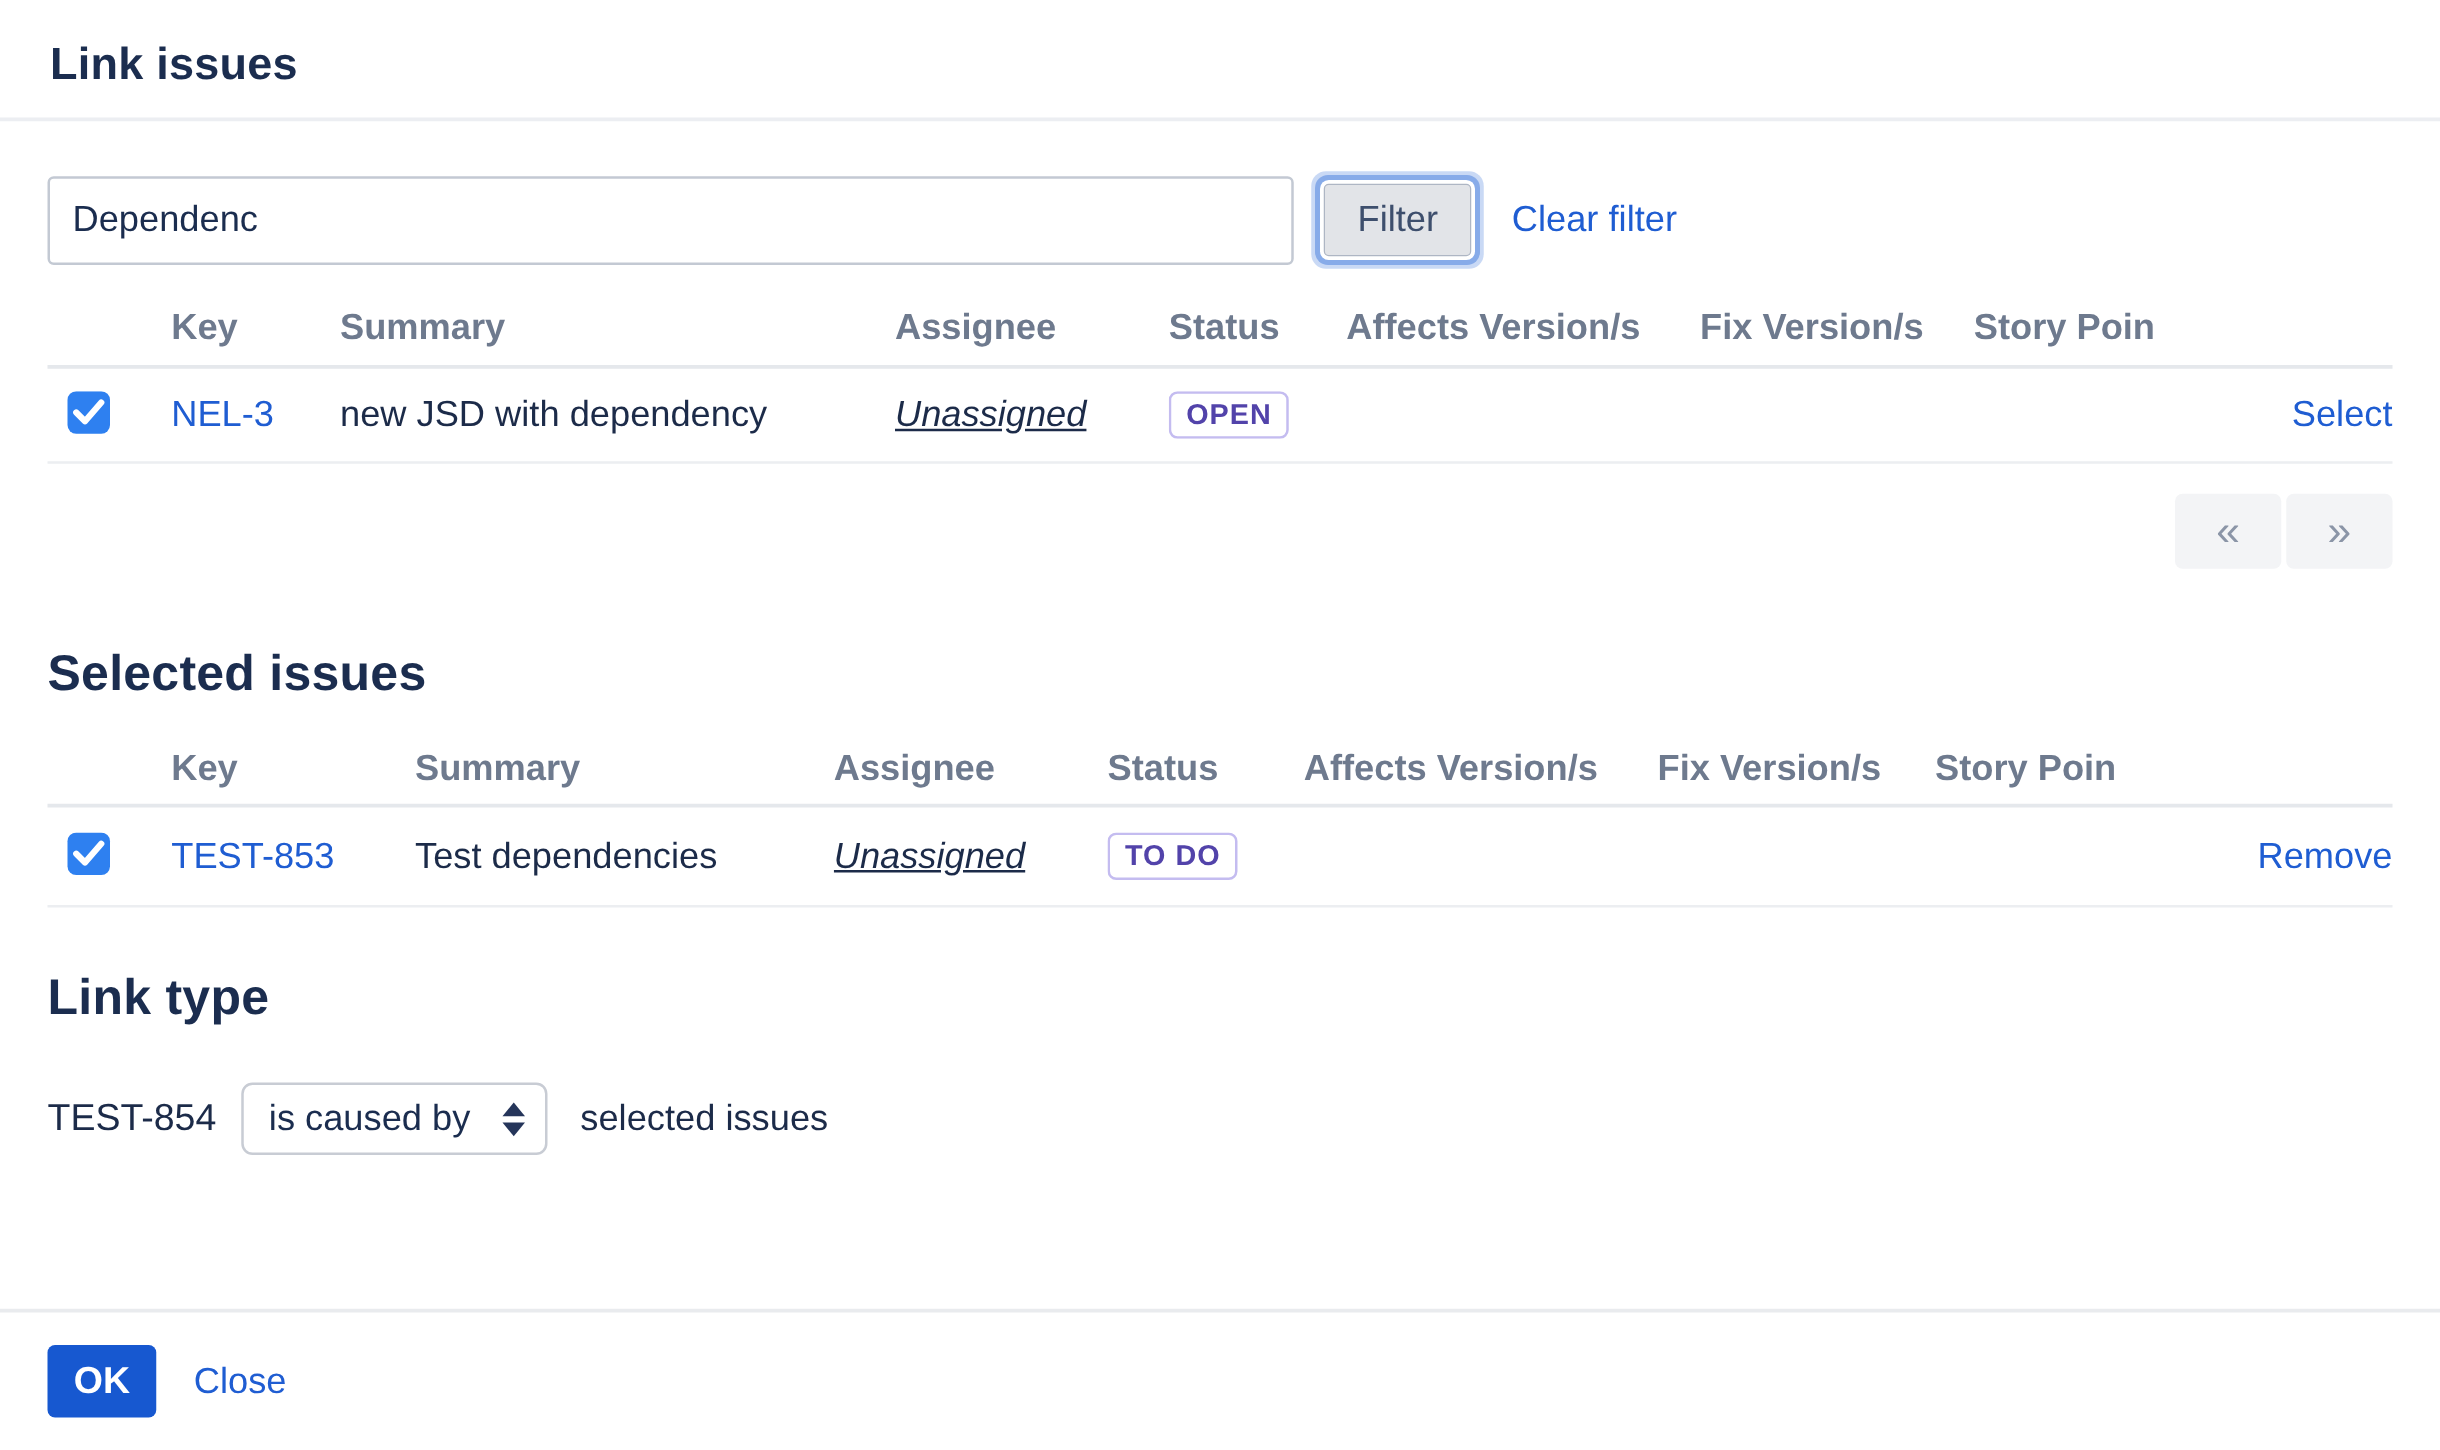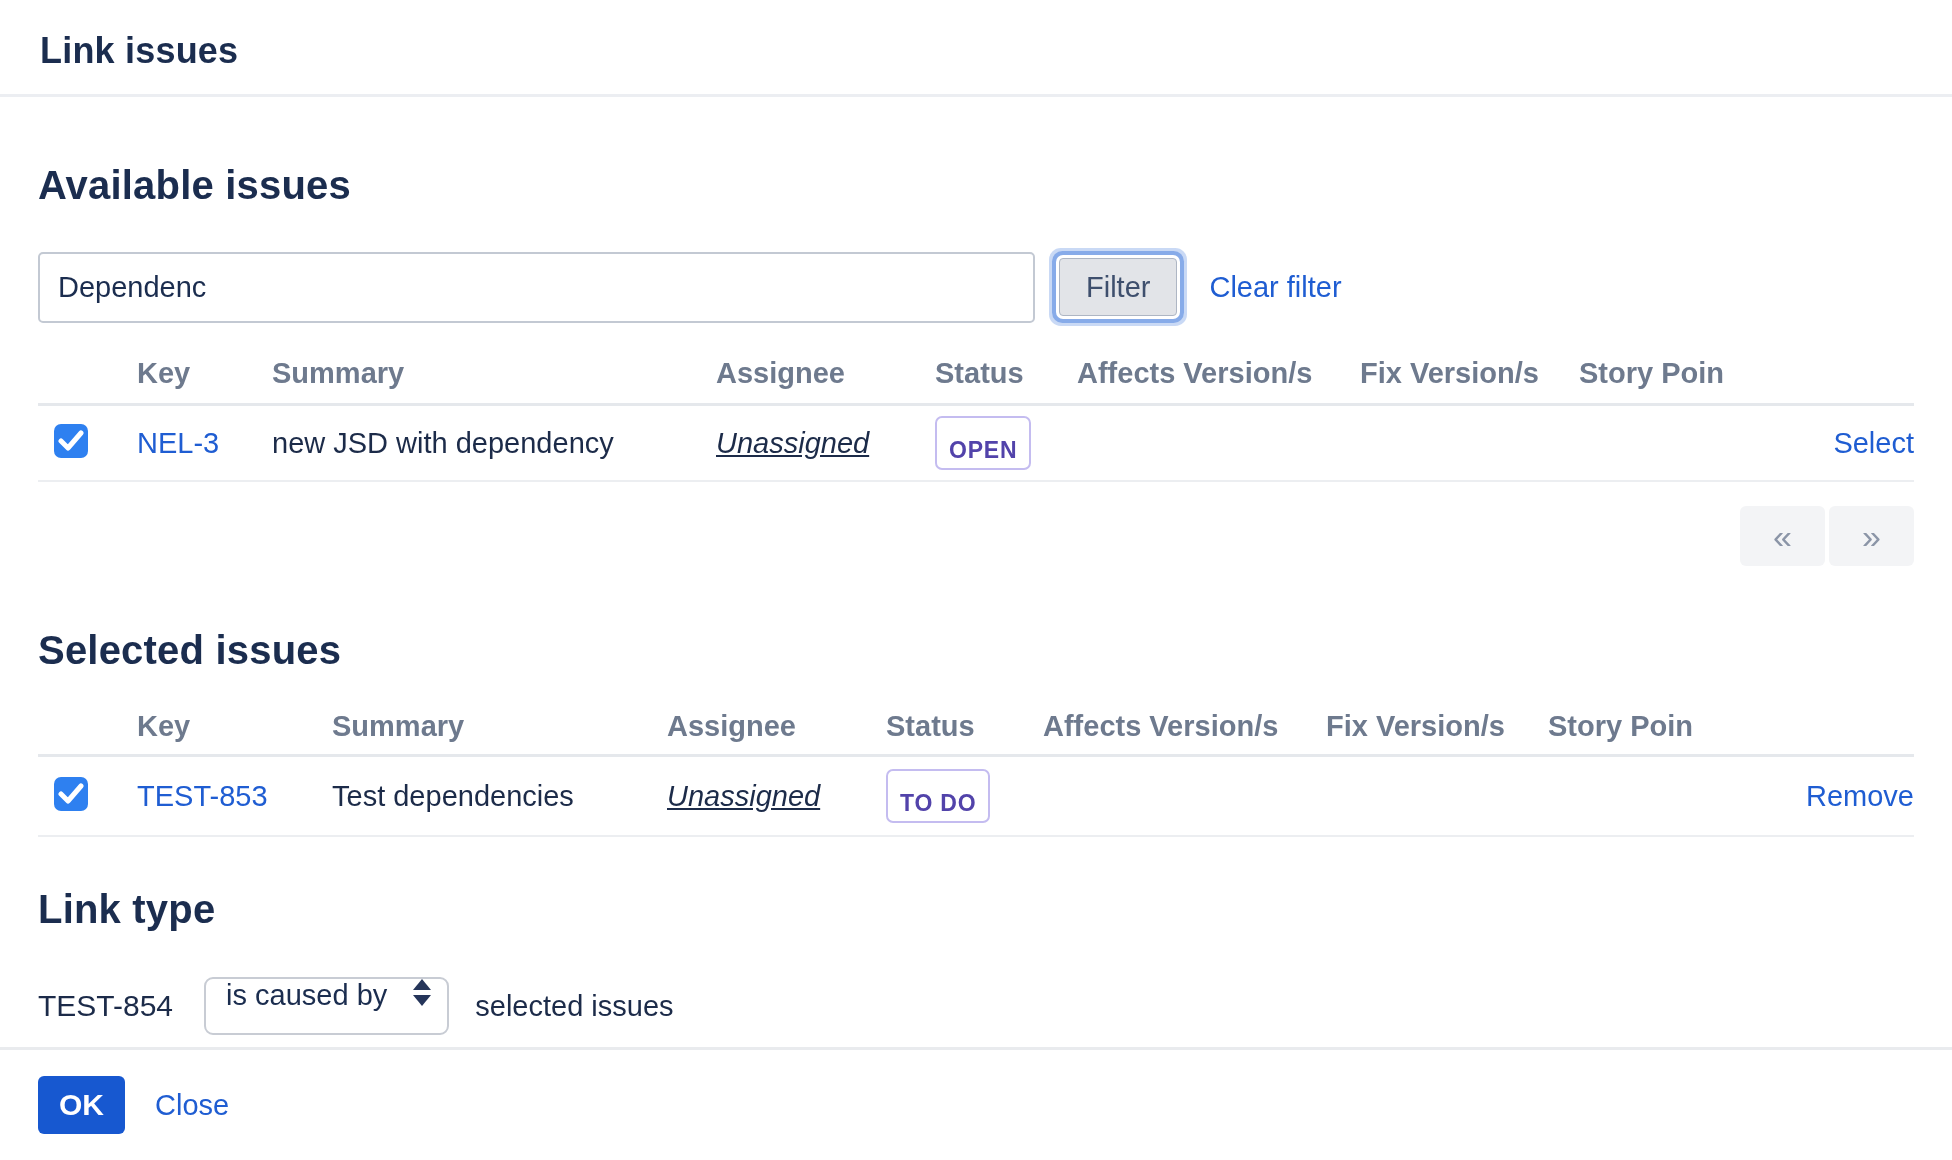--- a/index.html
+++ b/index.html
@@ -55,34 +55,34 @@
   .key-link { font-size:29px; }
   .summary-text { font-size:29px; color:#1c2b49; }
   .assignee-text { font-size:29px; color:#1c2b49; font-style:italic;text-decoration:underline; }
 
   
   .checkbox { display:inline-block; width:34px; height:34px; margin-left:16px;
               background:#2e80f0; border-radius:7px; position:relative; cursor:pointer; }
   .checkbox svg { position:absolute; left:4px; top:5px; }
 
   
-  .badge { display:inline-block; padding:19px 12px 4px; border:2px solid #c4bcf0; border-radius:7px;
+  .badge { display:inline-block; padding:3px 12px 4px; border:2px solid #c4bcf0; border-radius:7px;
            background:#fff; color:#5243aa; font-size:23px; font-weight:bold; letter-spacing:.8px; }
 
   
   .pagination { margin-top:24px; display:flex; justify-content:flex-end; gap:4px; }
   .page-btn { width:85px; height:60px; background:#f3f4f6; border:none; border-radius:6px;
               font-size:34px; color:#8b95a7; cursor:pointer; display:flex;
               align-items:center; justify-content:center; font-family:"Liberation Sans", sans-serif; }
 
   
   .linktype-row { margin-top:44px; display:flex; align-items:center; height:60px; }
   .lt-key { font-size:30px; color:#1c2b49; }
-  .lt-select { margin-left:31px; height:58px; min-width:238px; border:2px solid #c8ccd4; border-radius:9px;
-               display:flex; align-items:flex-start; padding:0 16px 0 20px; cursor:pointer; background:#fff; }
+  .lt-select { margin-left:20px; height:58px; min-width:238px; border:2px solid #c8ccd4; border-radius:9px;
+               display:flex; align-items:center; padding:0 16px 0 20px; cursor:pointer; background:#fff; }
   .lt-select .lt-value { font-size:29px; color:#1b2d4f; }
   .select-arrows { display:inline-flex; flex-direction:column; gap:5px; margin-left:26px; }
   .select-arrows .up { width:0; height:0; border-left:9px solid transparent;
                        border-right:9px solid transparent; border-bottom:11px solid #25355a; }
   .select-arrows .down { width:0; height:0; border-left:9px solid transparent;
                          border-right:9px solid transparent; border-top:11px solid #25355a; }
   .lt-suffix { margin-left:26px; font-size:29px; color:#1c2b49; }
 
   
   .footer { position:absolute; left:0; right:0; bottom:0; height:113px; border-top:3px solid #e9ebee;
@@ -97,21 +97,20 @@
 <body>
 
 <div class="page">
 
   <div class="titlebar">
     <h1>Link issues</h1>
   </div>
 
   <div class="content">
 
-    <h2 class="section-heading heading-available">Available issues</h2>
 
     <div class="filter-row">
       <input class="filter-input" type="text" value="Dependenc" style="">
       <button class="filter-btn">Filter</button>
       <a class="link clear-link">Clear filter</a>
     </div>
 
     <div class="tbl t1">
       <div class="tbl-head">
         <div class="cell c-cb"></div>

